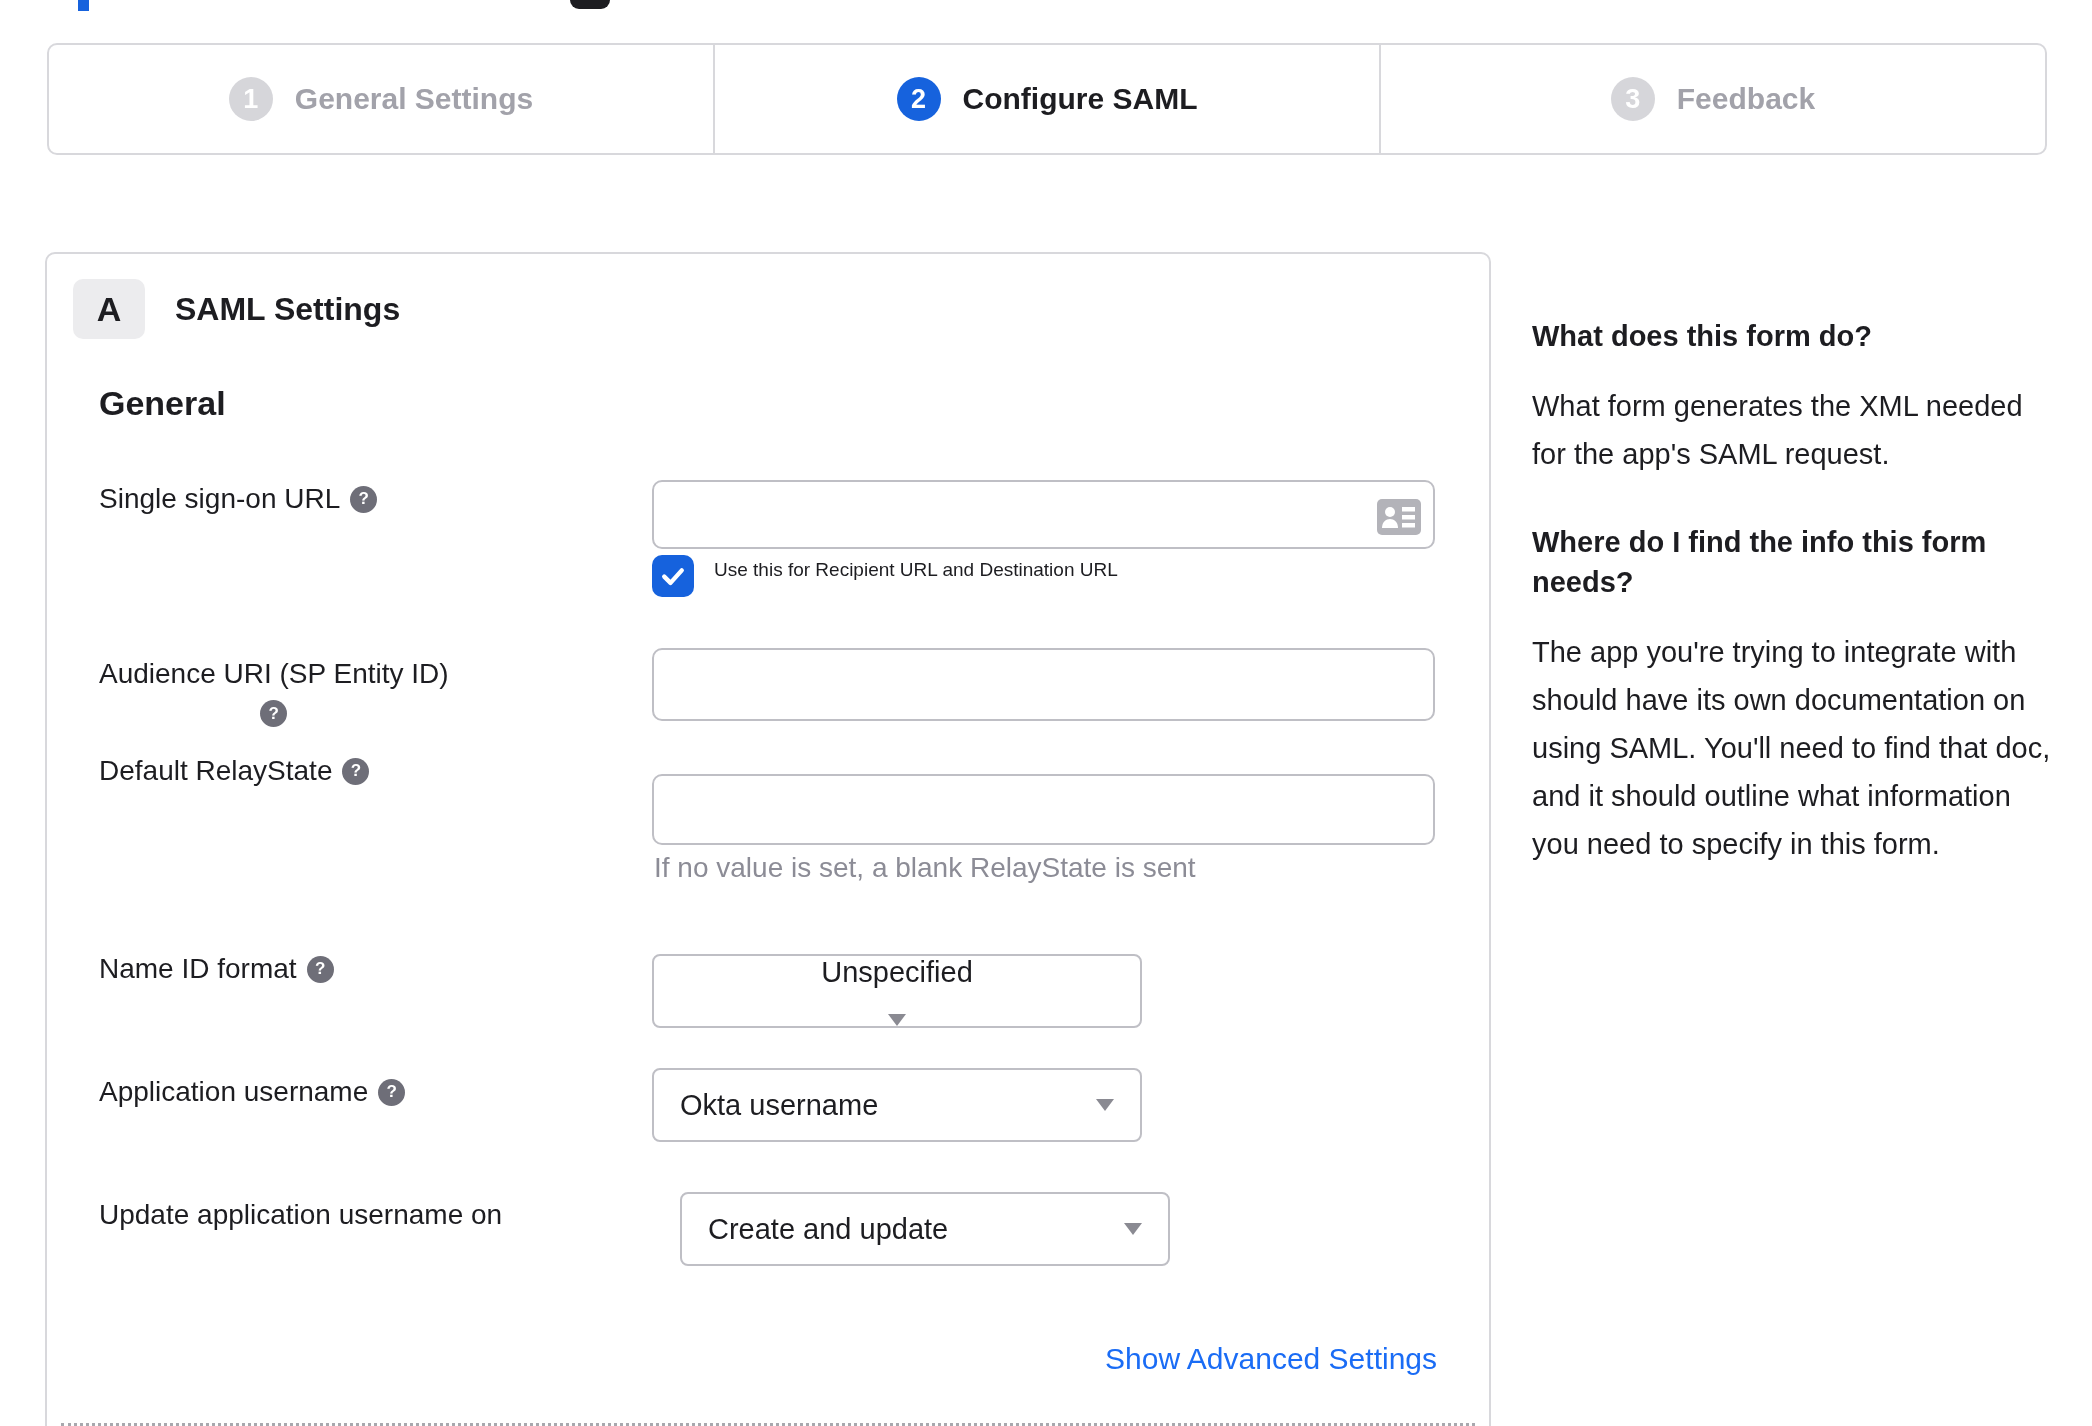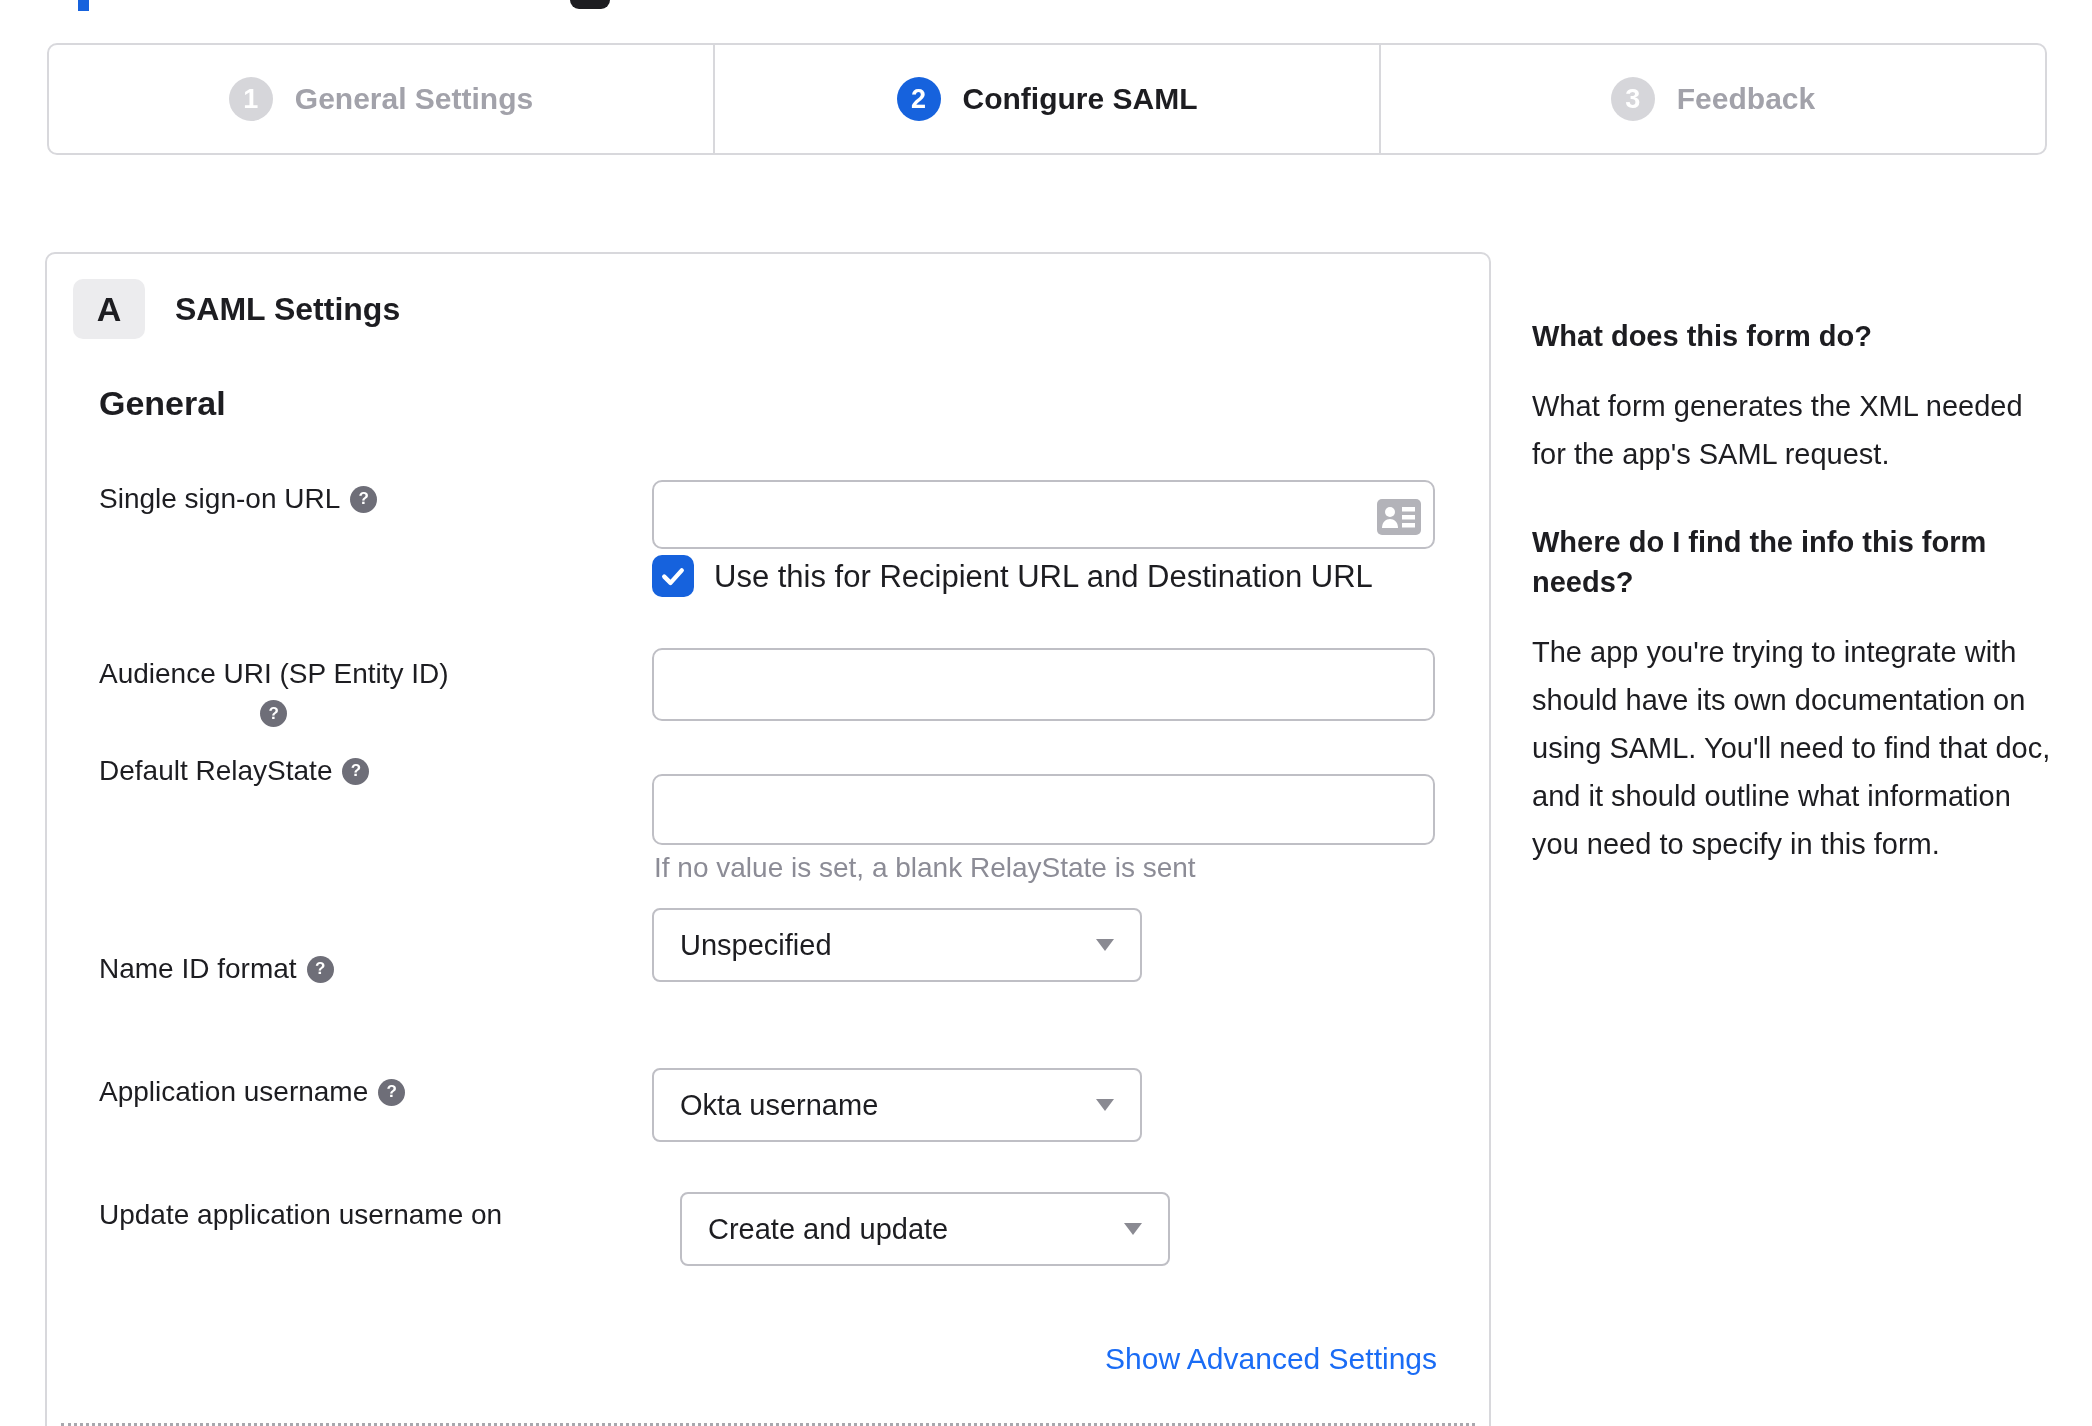--- a/index.html
+++ b/index.html
@@ -43,28 +43,28 @@
                 font-family:"Liberation Sans", sans-serif; color:var(--text); }
   #sso-input { top:226px; height:69px; padding-right:72px; }
   #audience-input { top:394px; height:73px; }
   #relay-input { top:520px; height:71px; }
 
   .vcard-icon { position:absolute; left:1330px; top:245px; width:44px; height:36px; cursor:pointer; }
 
   .checkbox { position:absolute; left:605px; top:301px; width:42px; height:42px; border-radius:10px;
               background:var(--brand-blue); display:flex; align-items:center; justify-content:center; cursor:pointer; }
   .checkbox svg { width:30px; height:30px; }
-  .checkbox-label { position:absolute; left:667px; top:305px; font-size:31px; color:var(--text); }
+  .checkbox-label { position:absolute; left:667px; top:305px; font-size:19px; color:var(--text); }
 
   .hint { position:absolute; left:607px; top:598px; font-size:28px; color:var(--muted-text); }
 
   .select { position:absolute; left:605px; width:490px; height:74px; border:2px solid var(--input-border);
             border-radius:8px; background:#fff; display:flex; align-items:center; justify-content:space-between;
             padding:0 26px; font-size:29px; color:var(--text); cursor:pointer; }
-  #nameid-select { top:654px; }
+  #nameid-select { top:700px;flex-direction:column; }
   #appuser-select { top:814px; }
   #updateuser-select { top:938px;margin-left:28px; }
   .caret { width:0; height:0; border-left:9px solid transparent; border-right:9px solid transparent;
            border-top:12px solid #8a8a92; }
 
   .advanced-link { position:absolute; top:1088px; right:52px; font-size:30px; font-weight:500;
                    color:var(--link-blue); cursor:pointer; text-decoration:none; }
 
   .dashed-divider { position:absolute; left:14px; right:14px; top:1169px; border-top:3px dotted var(--divider-dot); }
 

